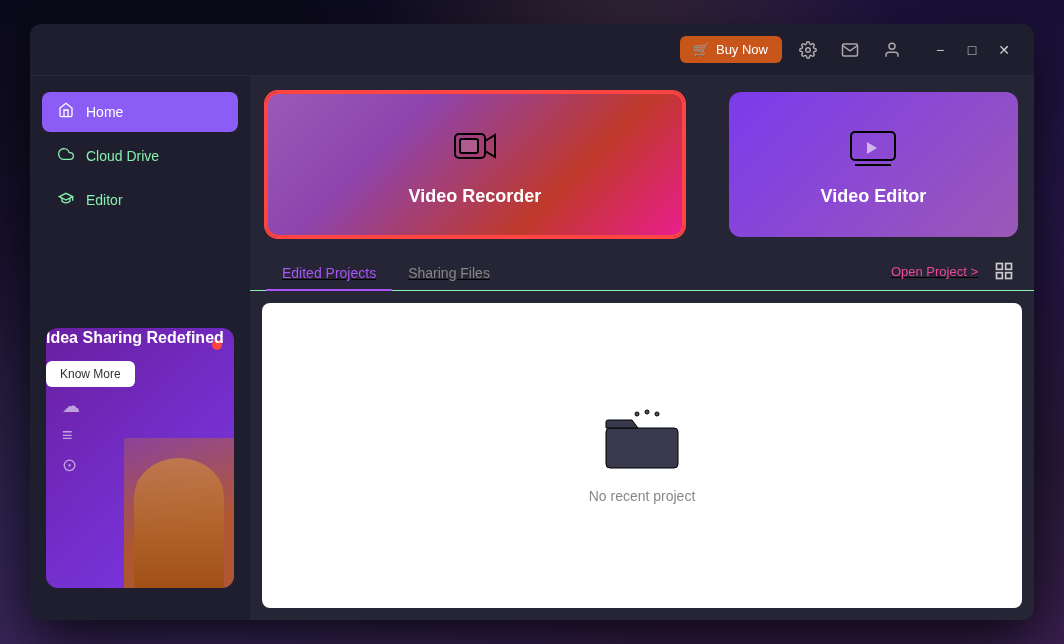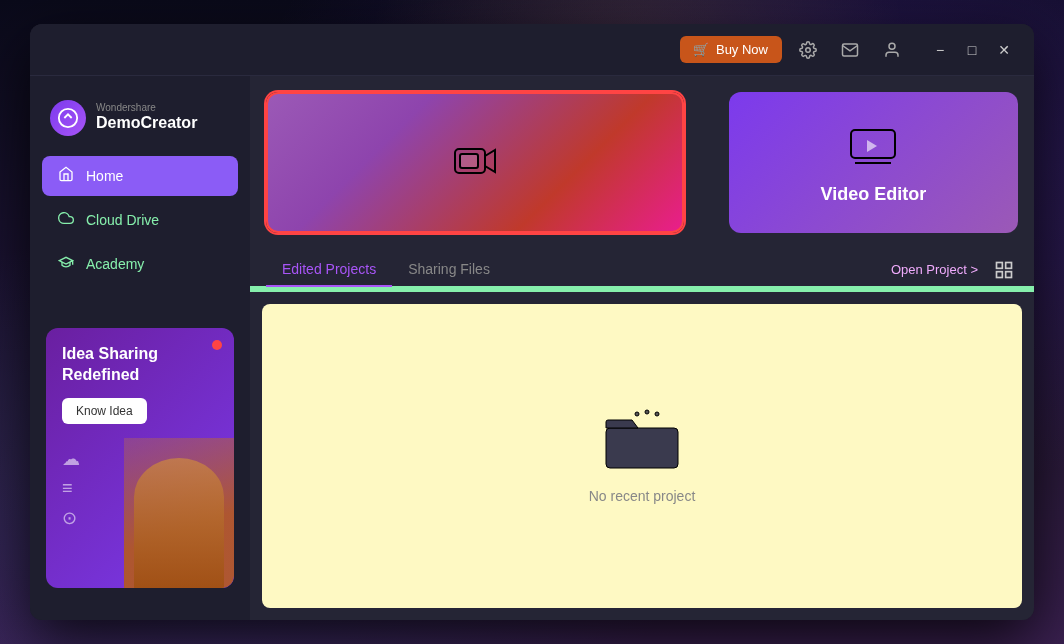--- a/index.html
+++ b/index.html
@@ -201,21 +201,20 @@
     .promo-card {
       margin: auto 16px 16px;
       border-radius: 12px;
       overflow: hidden;
       background: linear-gradient(135deg, #6a1fa0, #7c3aed);
       position: relative;
       height: 260px;
     }
 
     .promo-content {
-      padding: 16px;
       position: relative;
       z-index: 2;
     }
 
     .promo-dot {
       width: 10px;
       height: 10px;
       background: #ff4444;
       border-radius: 50%;
       position: absolute;
@@ -304,25 +303,26 @@
 
     .hero-card-title {
       color: white;
       font-size: 18px;
       font-weight: 700;
     }
 
     
     .tabs-bar {
       display: flex;
-      align-items: center;
+      align-items: flex-start;
       padding: 8px 16px 0;
-      border-bottom: 6px solid #86efac;
+      border-bottom: 1px solid #86efac;
       flex-shrink: 0;
       background: #252535;
+      text-decoration: underline;
     }
 
     .tab {
       padding: 8px 16px;
       font-size: 14px;
       cursor: pointer;
       color: #888;
       border-bottom: 2px solid transparent;
       margin-bottom: -1px;
     }
@@ -334,21 +334,21 @@
     }
 
     .tabs-right {
       margin-left: auto;
       display: flex;
       align-items: center;
       gap: 12px;
     }
 
     .open-project-link {
-      color: #f0abfc;
+      color: #ec4899;
       font-size: 13px;
       cursor: pointer;
       text-decoration: none;
     }
 
     .grid-view-btn {
       width: 28px;
       height: 28px;
       display: flex;
       align-items: center;
@@ -358,21 +358,21 @@
     }
 
     
     .projects-area {
       flex: 1;
       display: flex;
       align-items: center;
       justify-content: center;
       flex-direction: column;
       gap: 16px;
-      background: #fef9c3;
+      background: #ffffff;
       margin: 12px;
       border-radius: 8px;
     }
 
     .empty-folder-icon {
       width: 80px;
       height: 64px;
       position: relative;
     }
 
@@ -428,32 +428,20 @@
         <button class="win-btn close">
           <span>✕</span>
         </button>
       </div>
     </div>
   </div>
 
   <div class="main-content">
 
     <div class="sidebar">
-      <div class="logo-area">
-        <div class="logo-icon">
-          <svg width="22" height="22" viewBox="0 0 24 24" stroke="white" stroke-width="2">
-            <circle cx="12" cy="12" r="10"></circle>
-            <path d="M8 12 l4-4 l4 4"></path>
-          </svg>
-        </div>
-        <div class="logo-text">
-          <span class="brand-name">Wondershare</span>
-          <span class="product-name">DemoCreator</span>
-        </div>
-      </div>
 
       <div class="nav-items">
         <div class="nav-item active">
           <span class="nav-icon">
             <svg width="16" height="16" viewBox="0 0 24 24" stroke="#ccc" stroke-width="2">
               <path d="M3 9l9-7 9 7v11a2 2 0 0 1-2 2H5a2 2 0 0 1-2-2z"></path>
               <polyline points="9 22 9 12 15 12 15 22"></polyline>
             </svg>
           </span>
           <span>Home</span>
@@ -466,30 +454,30 @@
           </span>
           <span>Cloud Drive</span>
         </div>
         <div class="nav-item">
           <span class="nav-icon">
             <svg width="16" height="16" viewBox="0 0 24 24" stroke="#aaa" stroke-width="2">
               <path d="M22 10v6M2 10l10-5 10 5-10 5z"></path>
               <path d="M6 12v5c3 3 9 3 12 0v-5"></path>
             </svg>
           </span>
-          <span>Academy</span>
+          <span>Editor</span>
         </div>
       </div>
 
       <div class="promo-card">
         <div class="promo-dot"></div>
         <div class="promo-content">
           <div class="promo-title">Idea Sharing Redefined</div>
           <button class="know-more-btn">
-            <span>Know Idea</span>
+            <span>Know More</span>
           </button>
         </div>
         <div class="promo-icons">
           <span style="font-size:18px; opacity:0.8;">☁</span>
           <span style="font-size:18px; opacity:0.8;">≡</span>
           <span style="font-size:18px; opacity:0.8;">⊙</span>
         </div>
 
         <div style="position:absolute; bottom:0; right:0; width:110px; height:150px; background: linear-gradient(160deg, rgba(200,120,60,0.3) 0%, rgba(180,90,30,0.9) 60%); border-radius: 0 0 12px 0; display:flex; align-items:flex-end; overflow:hidden;">
           <div style="width:100%; height:130px; background:linear-gradient(180deg, rgba(200,130,70,0.8) 0%, rgba(160,80,20,0.95) 100%); border-radius:50% 50% 0 0 / 30% 30% 0 0; margin:0 10px;"></div>
@@ -502,20 +490,21 @@
       <div class="hero-cards">
 
         <div class="hero-card video-recorder">
           <div class="hero-card-icon">
             <svg width="52" height="52" viewBox="0 0 52 52" stroke="white" stroke-width="2">
               <rect x="6" y="12" width="30" height="24" rx="4"></rect>
               <path d="M36 19l10-6v22l-10-6z"></path>
               <rect x="11" y="17" width="18" height="14" rx="2" fill="rgba(255,255,255,0.15)"></rect>
             </svg>
           </div>
+          <span class="hero-card-title">Video Recorder</span>
         </div>
 
         <div class="hero-card video-editor">
           <div class="hero-card-icon">
             <svg width="52" height="52" viewBox="0 0 52 52" stroke="white" stroke-width="2">
               <rect x="4" y="10" width="44" height="28" rx="4"></rect>
               <path d="M20 20 l10 6 -10 6z" fill="rgba(255,255,255,0.6)" stroke="none"></path>
               <line x1="8" y1="43" x2="44" y2="43"></line>
             </svg>
           </div>

